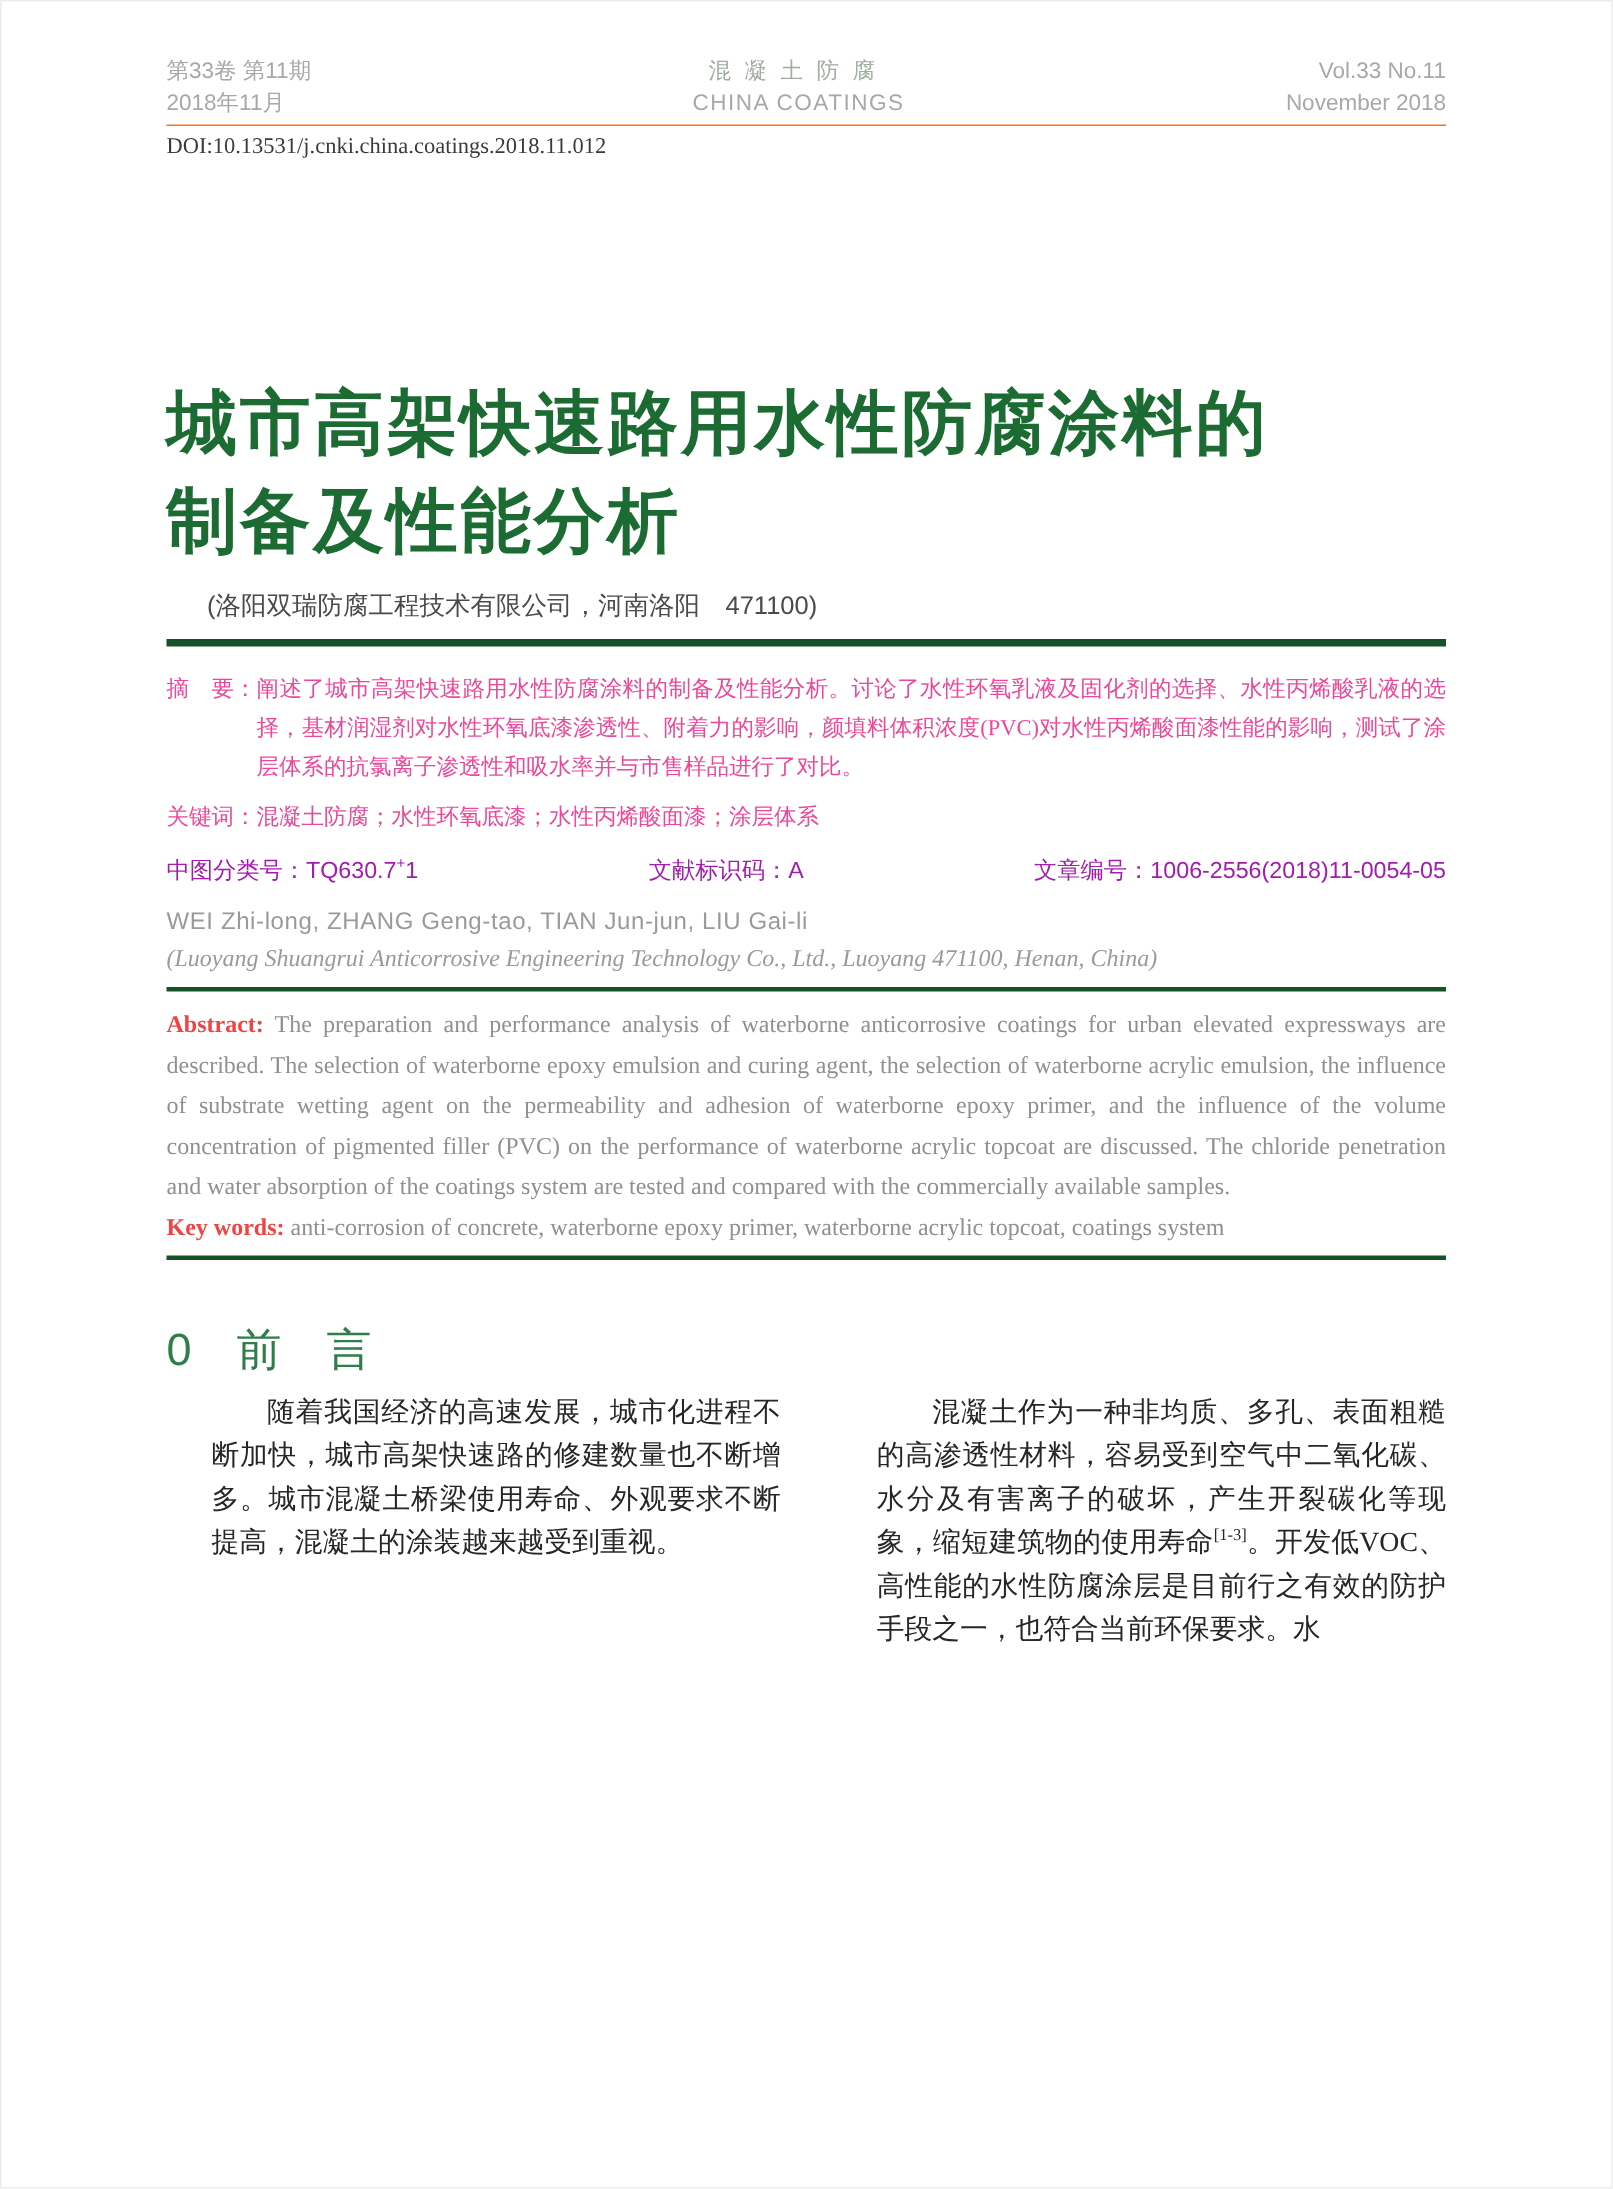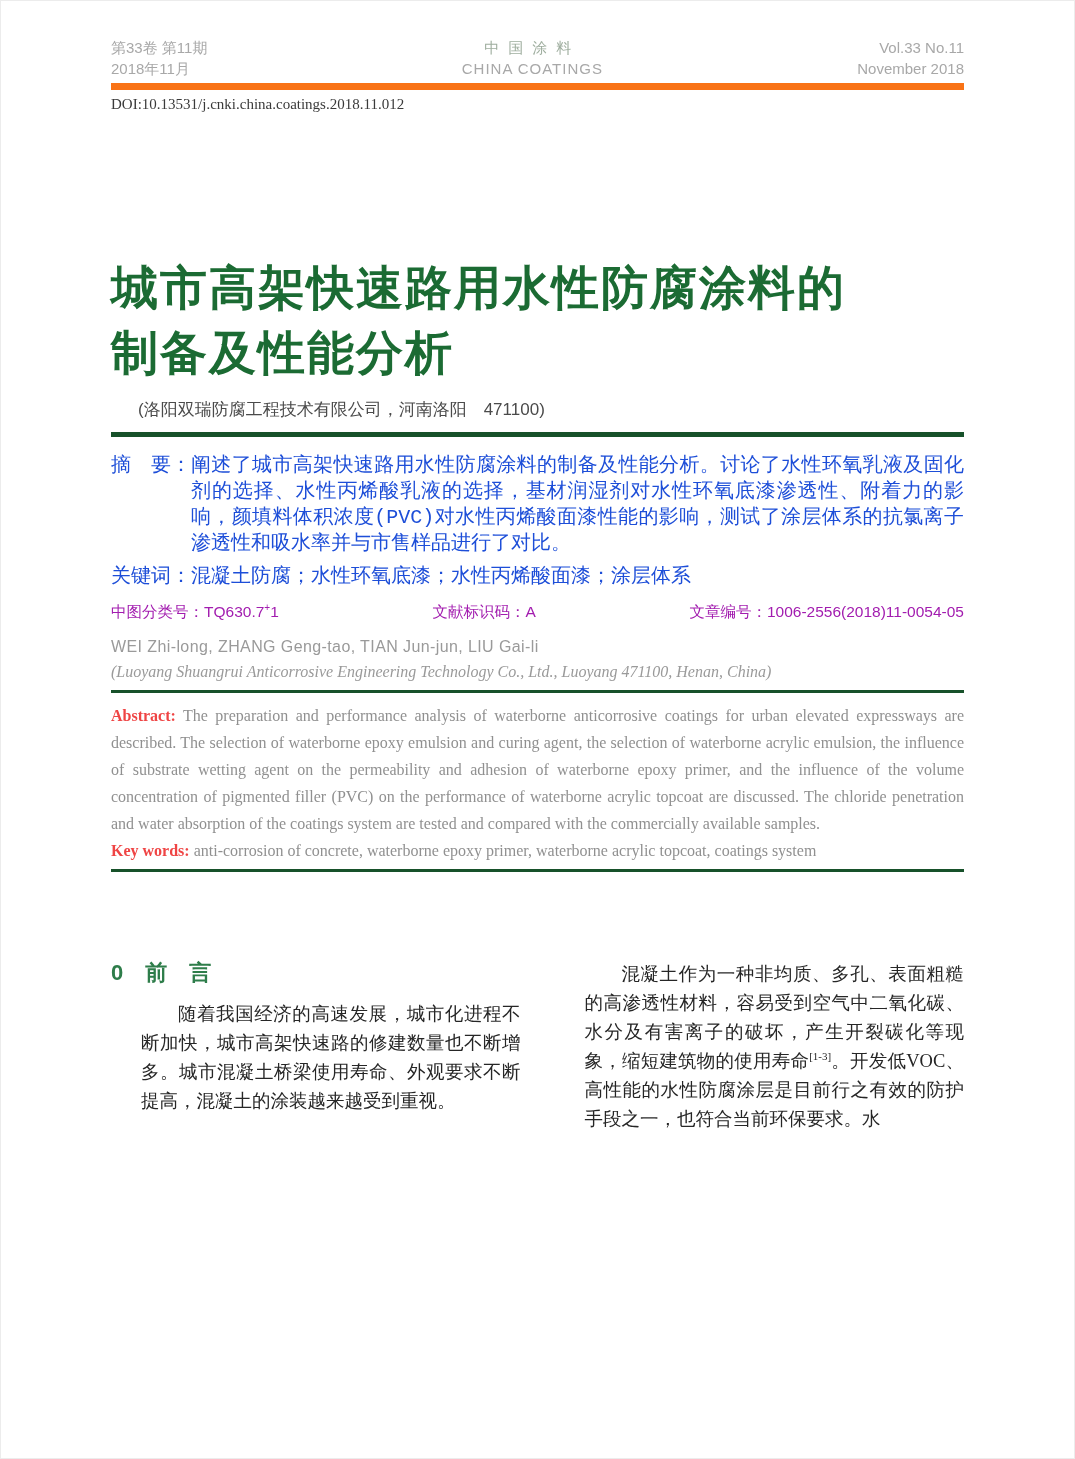--- a/index.html
+++ b/index.html
@@ -17,21 +17,21 @@
     border:1px solid #ececec;
     font-family:"Liberation Serif","DejaVu Serif",serif;
     overflow:hidden;
     position:relative;
   }
   .page{padding:36px 110px 0 110px;}
 
   
   .jh{
     display:flex;justify-content:space-between;align-items:flex-end;
-    border-bottom:7px solid #f97316;
+    border-bottom:1px solid #f97316;
     padding-bottom:4px;
     font-family:"Liberation Sans","DejaVu Sans",sans-serif;
     color:#a8a8a8;font-size:15px;line-height:21px;
   }
   .jh-col{display:flex;flex-direction:column;}
   .jh-left{text-align:left;}
   .jh-center{text-align:center;}
   .jh-right{text-align:right;}
   .jh-center-zh{letter-spacing:9px;color:#9fae9f;}
   .jh-center-en{letter-spacing:1px;}
@@ -57,22 +57,22 @@
     font-family:"Liberation Sans","DejaVu Sans",sans-serif;
   }
   .authors-zh .marker{
     display:inline-block;margin-right:12px;color:#5a5a5a;font-size:15px;
   }
   .affil-zh{padding-left:27px;color:#4a4a4a;}
   .bar-green{height:5px;background:var(--bar-green,#17512a);margin-top:9px;}
 
   
   .abs-zh{
-    margin-top:16px;color:#1d4ed8;font-size:20px;line-height:26px;
-    font-family:Liberation Mono, monospace;
+    margin-top:16px;color:#ec4899;font-size:15px;line-height:26px;
+    font-family:Liberation Serif, serif;
   }
   .labelled{display:flex;}
   .labelled .block-label{flex:0 0 auto;white-space:nowrap;}
   .labelled .block-text{flex:1 1 auto;text-align:justify;}
   .kw-zh{margin-top:7px;}
   .clc-row{
     margin-top:12px;display:flex;justify-content:space-between;
     color:#a21caf;font-size:15.5px;
     font-family:"Liberation Sans","DejaVu Sans",sans-serif;
   }
@@ -107,23 +107,22 @@
 
   
   .intro{
     margin-top:46px;
     display:flex;gap:34px;
   }
   .col{flex:1 1 0;}
   .sec-heading{
     color:var(--heading-green,#2e7d4a);
     font-family:"Liberation Sans","DejaVu Sans",sans-serif;
-    font-weight:bold;font-size:22px;line-height:30px;
+    font-weight:normal;font-size:30px;line-height:30px;
     margin-bottom:12px;
-    margin-top:40px;
   }
   .body-p{
     color:#262626;font-size:18.5px;line-height:29px;
     text-align:justify;text-indent:2em;
     font-family:"Liberation Serif","DejaVu Serif",serif;
     margin-left:30px;
   }
   .col-right{padding-top:42px;}
   .body-p sup{font-size:11px;line-height:0;}
 </style>
@@ -131,21 +130,21 @@
 <body>
 
 <div class="page">
 
   <div class="jh">
     <div class="jh-col jh-left">
       <span>第33卷 第11期</span>
       <span>2018年11月</span>
     </div>
     <div class="jh-col jh-center">
-      <span class="jh-center-zh">中国涂料</span>
+      <span class="jh-center-zh">混凝土防腐</span>
       <span class="jh-center-en">CHINA COATINGS</span>
     </div>
     <div class="jh-col jh-right">
       <span>Vol.33  No.11</span>
       <span>November  2018</span>
     </div>
   </div>
   <div class="doi">DOI:10.13531/j.cnki.china.coatings.2018.11.012</div>
 
   <h1 class="title-zh">

